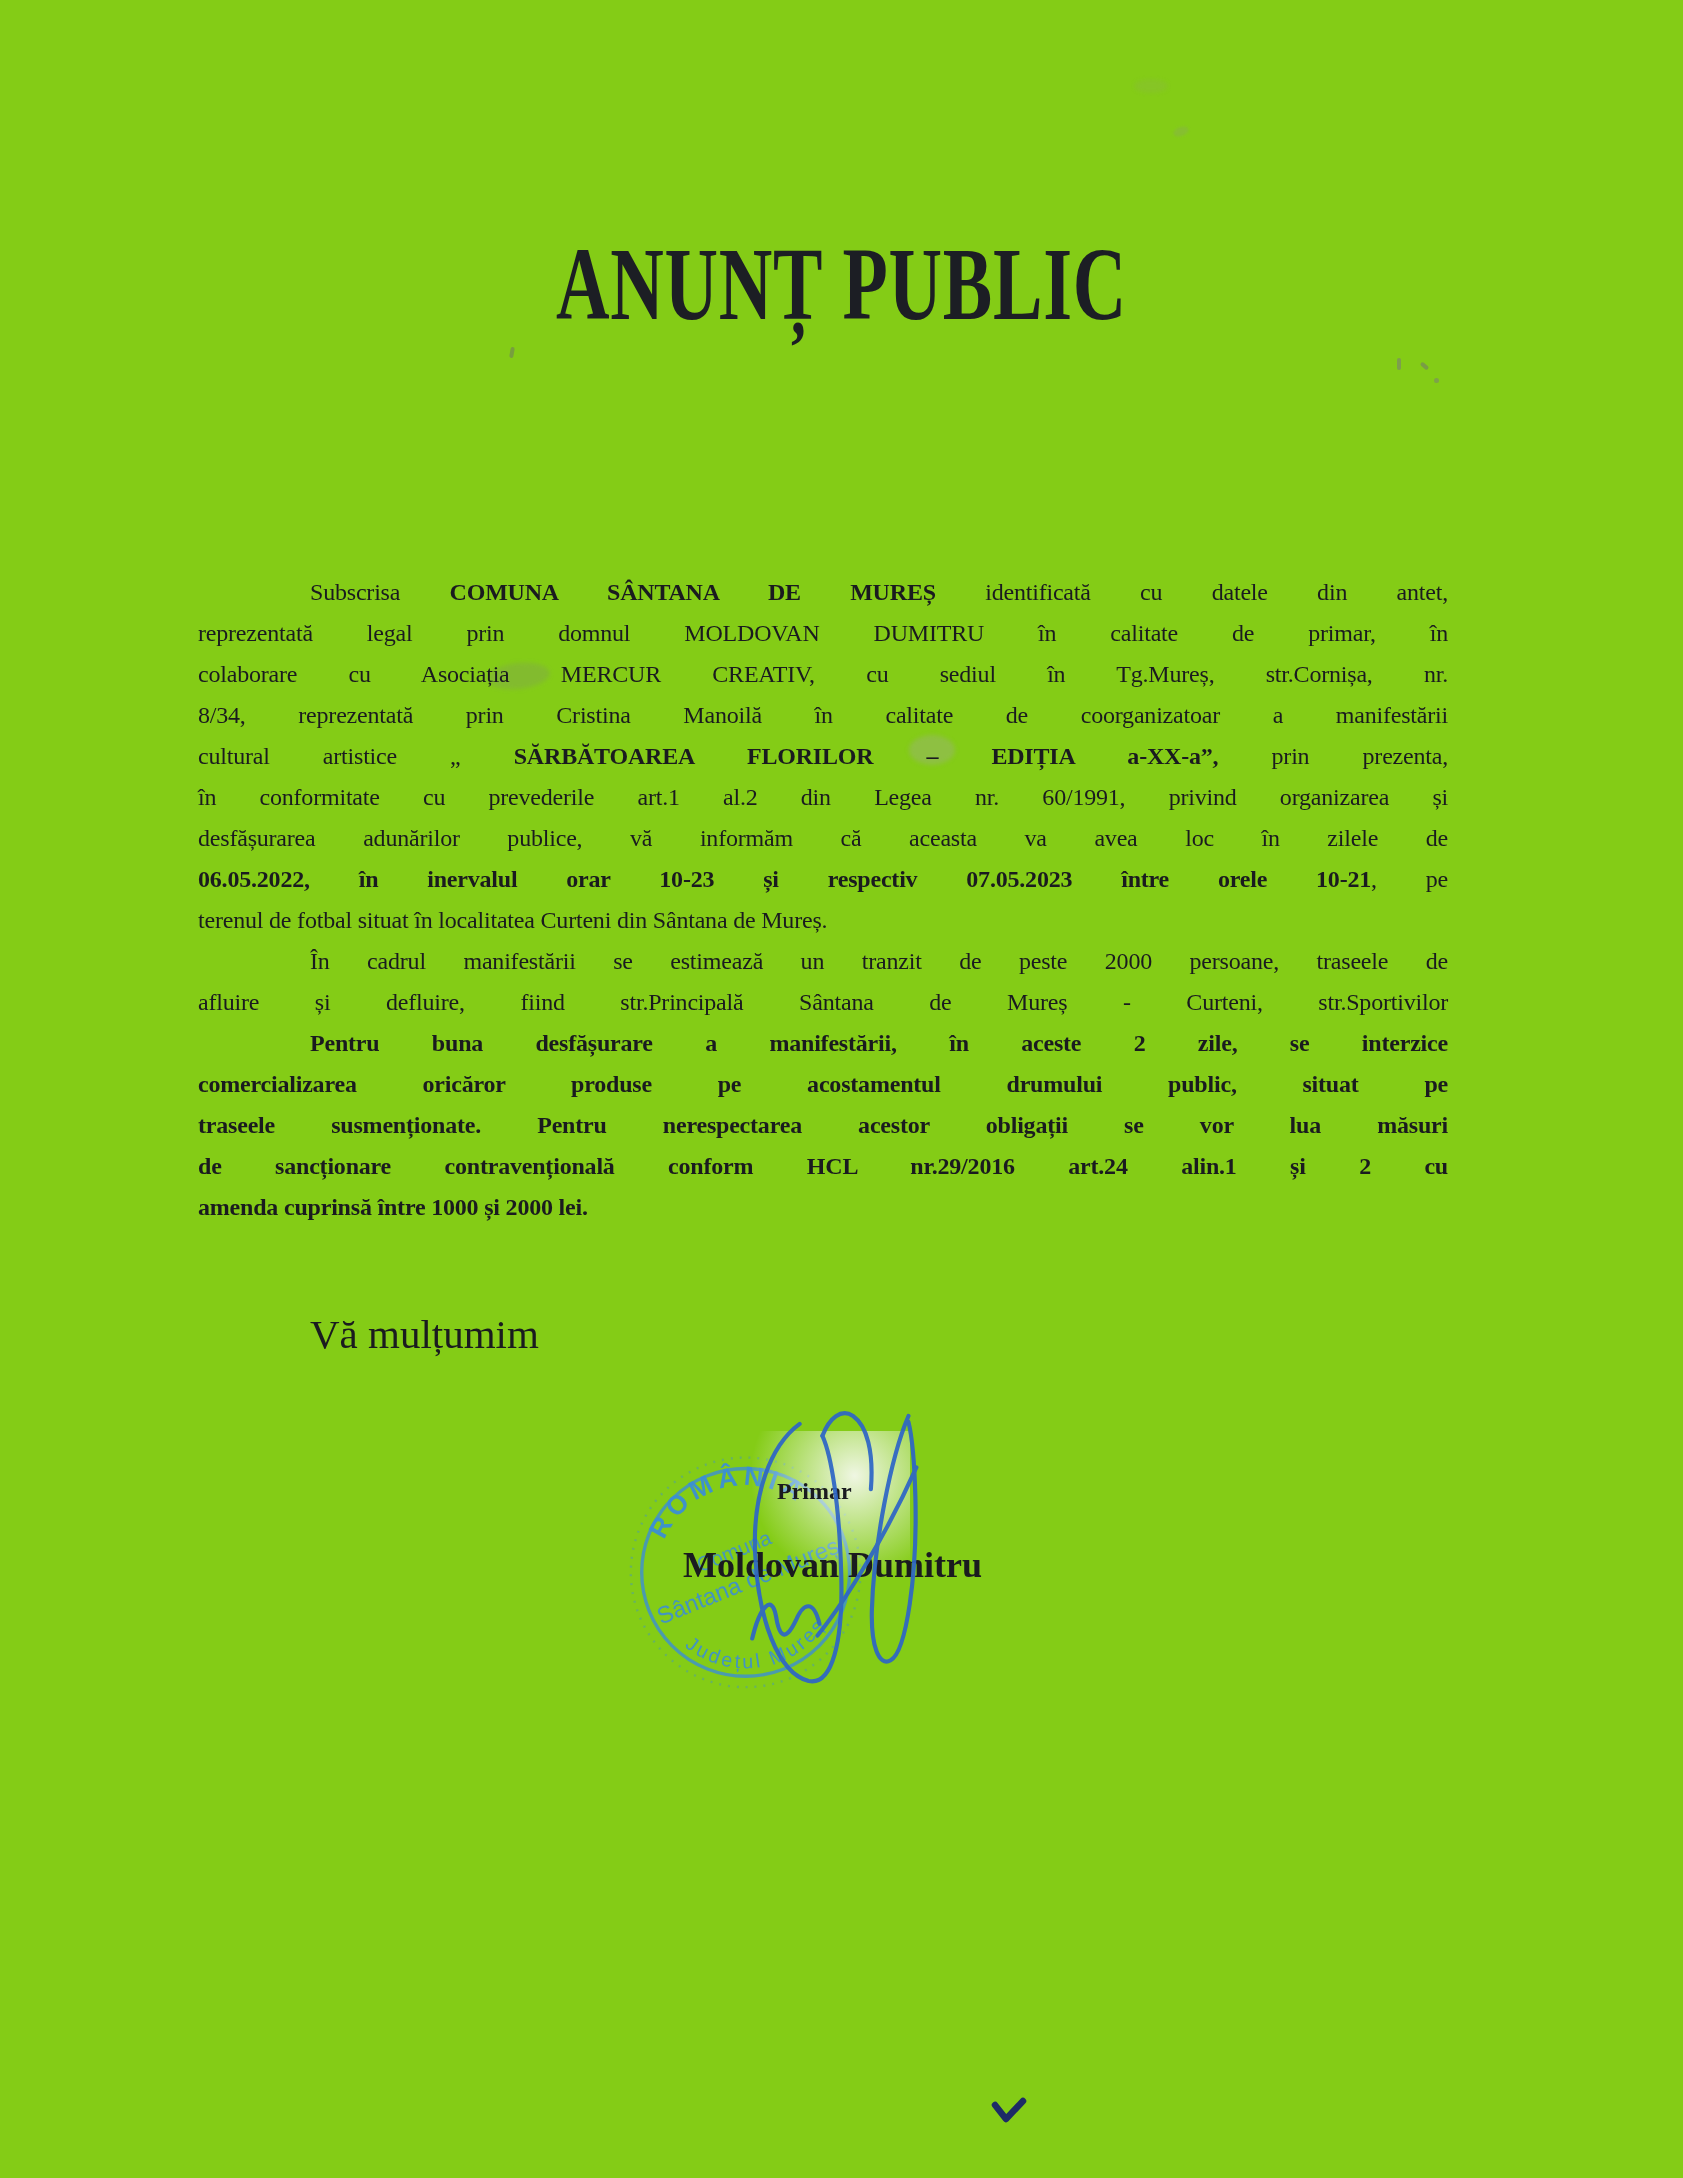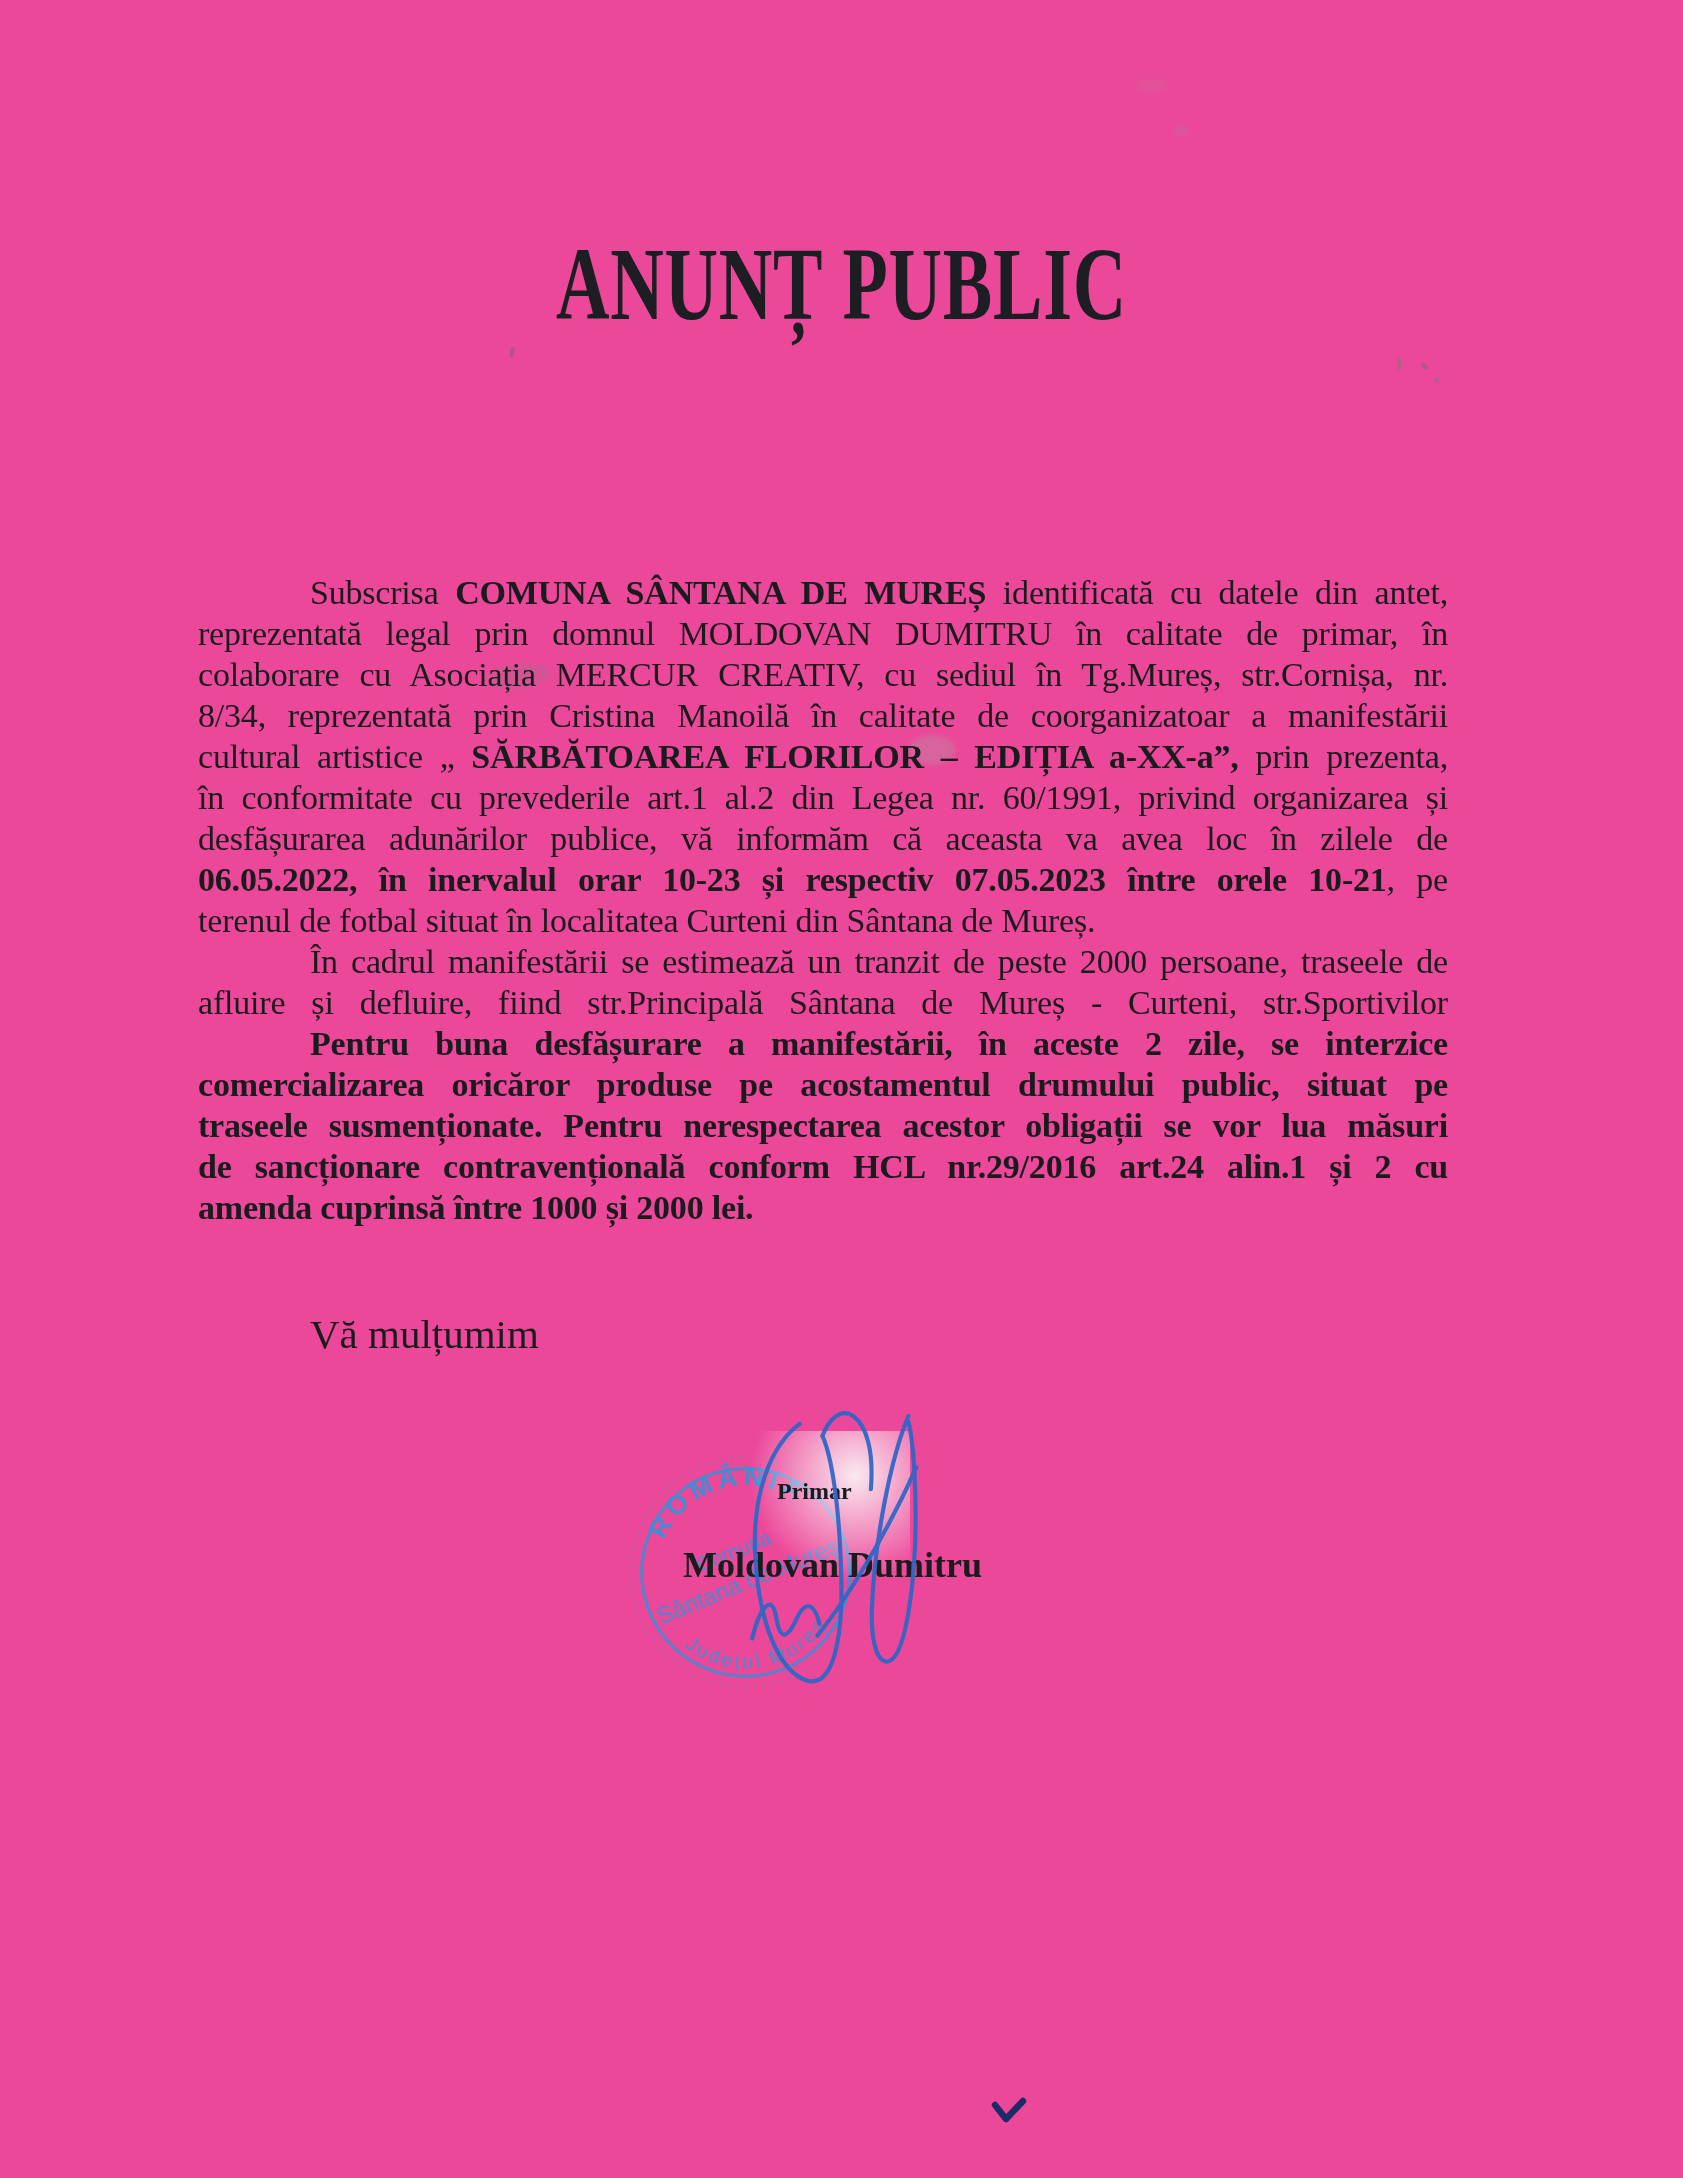--- a/index.html
+++ b/index.html
@@ -1,41 +1,41 @@
 <!DOCTYPE html>
 <html><head>
 <meta charset="utf-8">
 <style>
   html,body{margin:0;padding:0;background:#8a8a8a;}
   .page{
     position:relative;
     width:1683px;height:2178px;
     margin:0 auto;
-    background:#ec4899;
+    background:#84cc16;
     overflow:hidden;
     font-family:"Liberation Serif","DejaVu Serif",serif;
     color:#1a1b1f;
   }
   .title{
     position:absolute;
     left:0;top:233px;width:100%;
     margin:0;
     text-align:center;
     font-size:103px;
     font-weight:bold;
     line-height:1;
     letter-spacing:1px;
     transform:scaleX(0.72);
     color:#1c1e24;
   }
   .body-text{
     position:absolute;
     left:198px;top:572px;
     width:1250px;
-    font-size:34px;
+    font-size:24px;
     line-height:41px;
     letter-spacing:-0.2px;
   }
   .line{white-space:nowrap;}
   .line.j{text-align:justify;text-align-last:justify;white-space:normal;}
   .line.ind{text-indent:112px;}
   .line .b{font-weight:bold;}
   .closing{
     position:absolute;
     left:310px;top:1314px;

